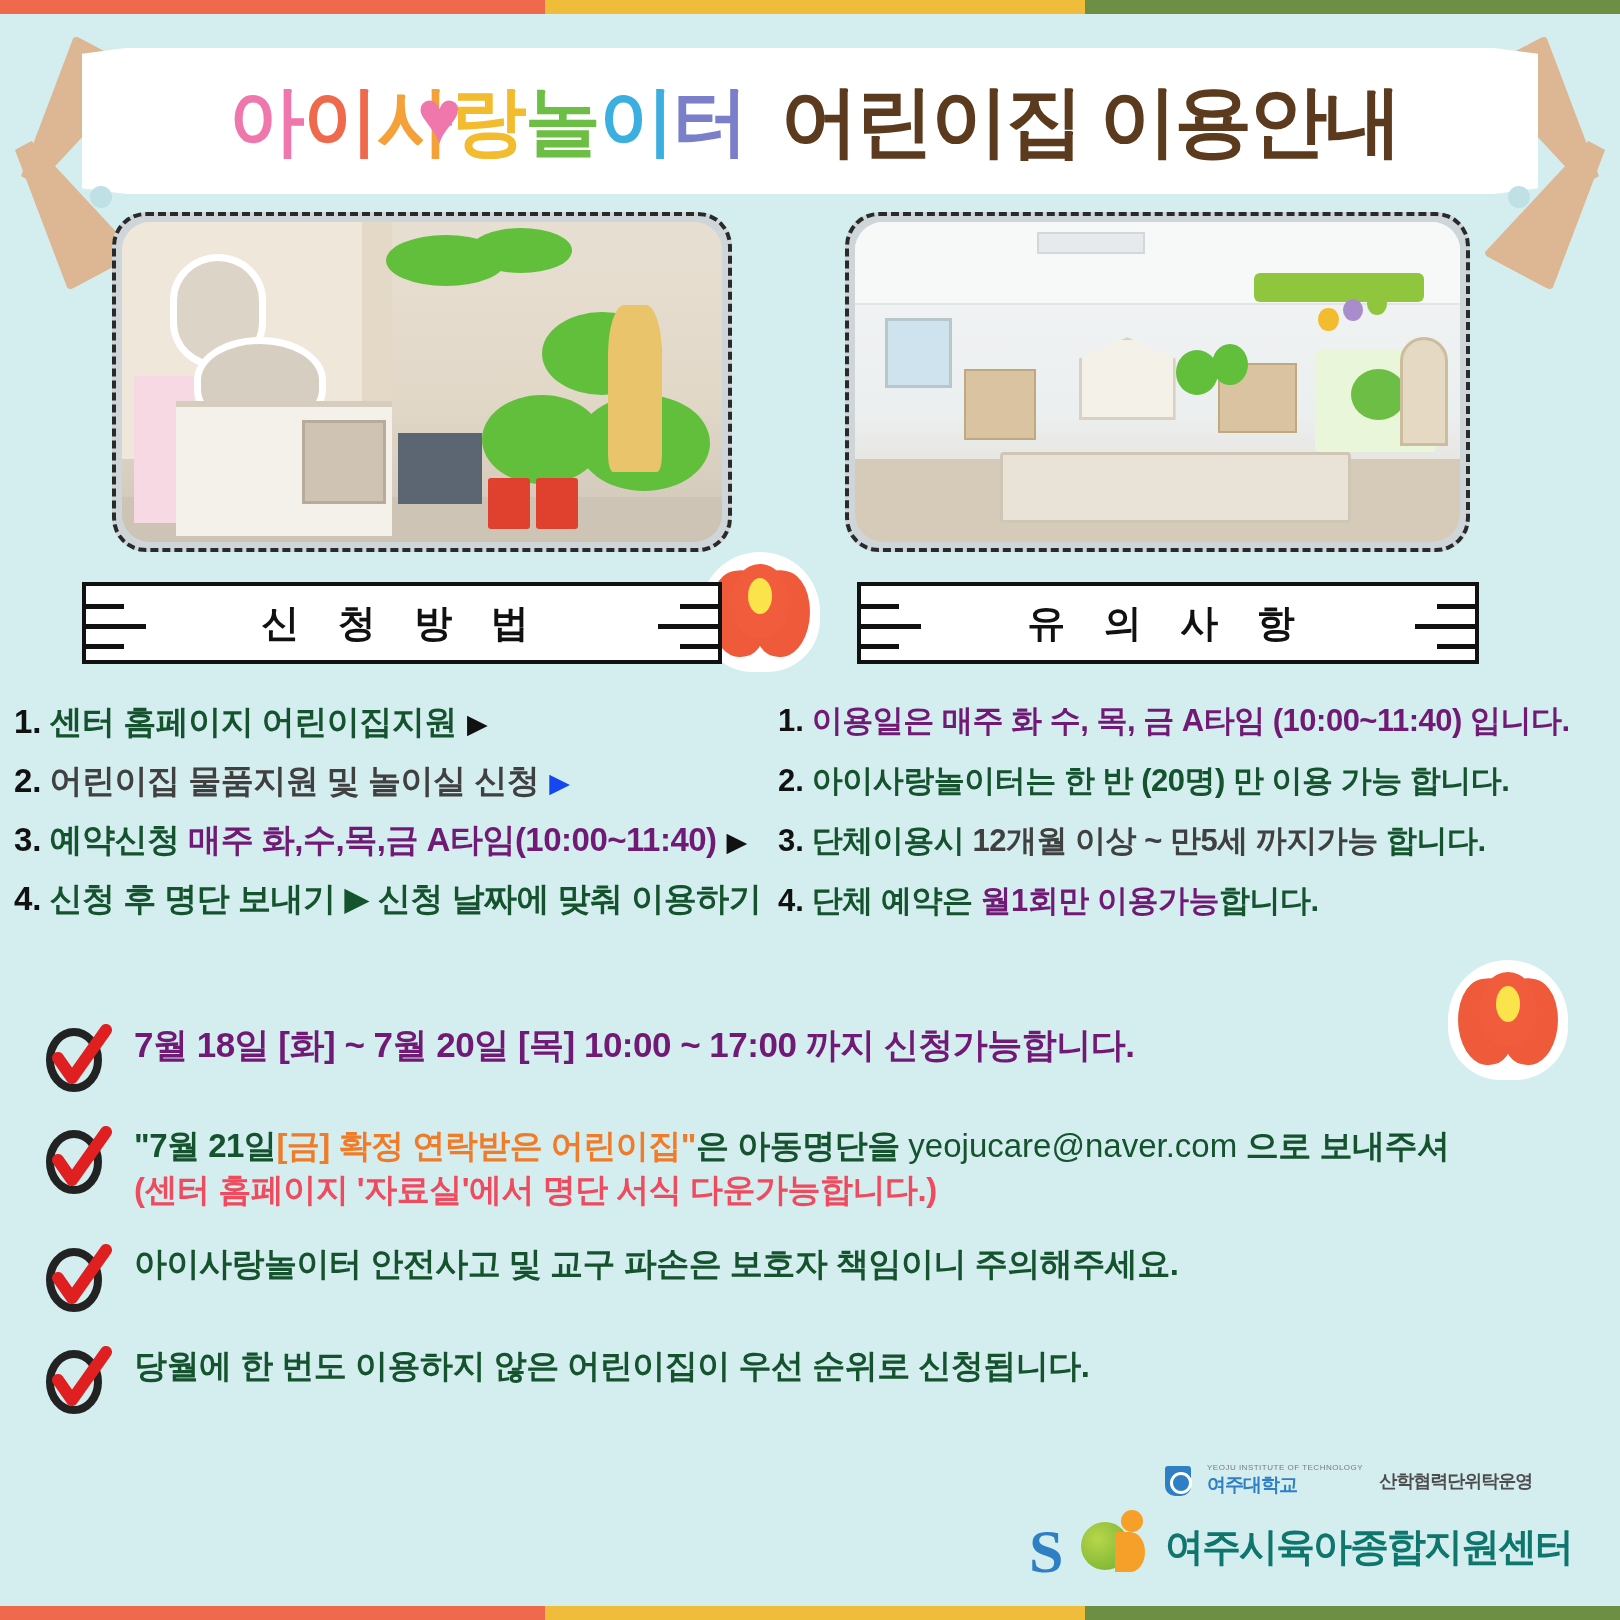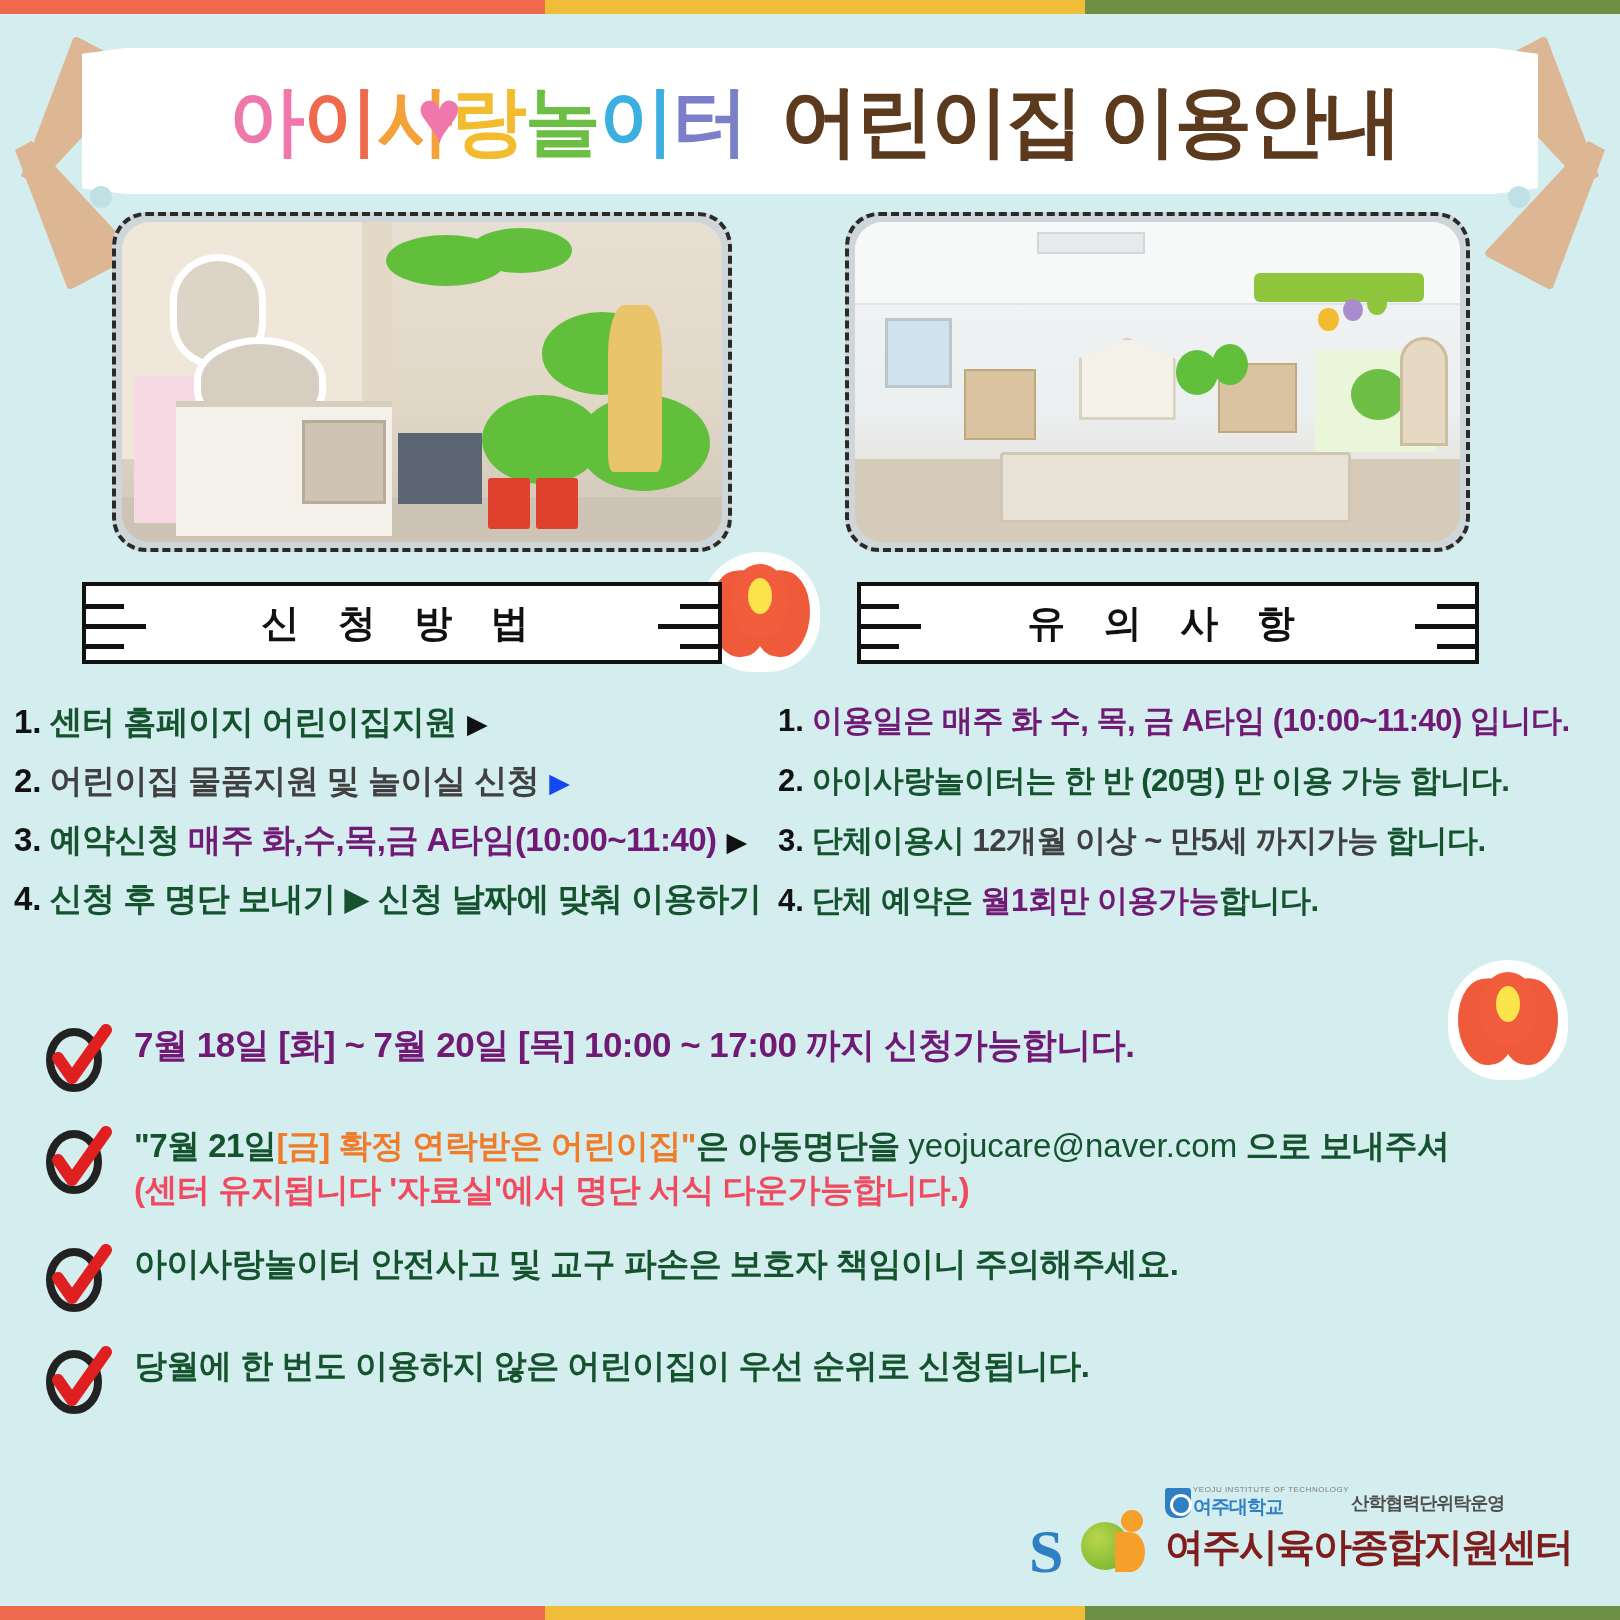--- a/index.html
+++ b/index.html
@@ -168,27 +168,27 @@
   .email { font-weight:normal; letter-spacing:0; }
 
   
   .footer { position:absolute; right:48px; bottom:46px; display:flex; align-items:flex-end; gap:16px; }
   .soi { width:120px; height:72px; position:relative; }
   .soi .s-blue { position:absolute; left:0; top:14px; font-size:62px; font-weight:bold; color:#2e7fc4; font-family:"Liberation Serif",serif; }
   .soi .o-green{ position:absolute; left:52px; top:20px; width:48px; height:48px; border-radius:50%; background:radial-gradient(circle at 35% 35%,#b8d64a,#6fae2e); }
   .soi .i-dot  { position:absolute; left:92px; top:8px; width:22px; height:22px; border-radius:50%; background:#f6a02a; }
   .soi .i-body { position:absolute; left:86px; top:30px; width:30px; height:40px; background:#f6a02a; border-radius:0 50% 50% 0; }
   .f-right { display:flex; flex-direction:column; }
-  .f-top { display:flex; align-items:center; gap:2px; margin-bottom:0; }
+  .f-top { display:flex; align-items:center; gap:16px; margin-bottom:22px; }
   .uni-badge { width:26px; height:30px; background:#2e7fc4; border-radius:3px 3px 10px 10px; position:relative; }
   .uni-badge::after { content:""; position:absolute; left:5px; top:6px; width:16px; height:16px; border:3px solid #fff; border-radius:50%; }
   .uni-name { font-size:19px; font-weight:bold; color:#2e7fc4; letter-spacing:-1px; }
   .uni-en { font-size:8px; color:#7b7b7b; letter-spacing:.5px; display:block; }
   .uni-sub { font-size:18px; font-weight:bold; color:#4d4d4d; letter-spacing:-1px; }
-  .center-name { font-size:39px; font-weight:bold; color:#7f1d1d; letter-spacing:-2px; }
+  .center-name { font-size:39px; font-weight:bold; color:#0f766e; letter-spacing:-2px; }
 </style>
 </head>
 <body>
 
 <div class="colorbar top">
   <span class="cb-red"></span>
   <span class="cb-yell"></span>
   <span class="cb-green"></span>
 </div>
 
@@ -353,21 +353,21 @@
     </div>
     <div class="check-item">
       <span class="chk">
         <svg width="78" height="72" viewBox="0 0 78 72">
           <ellipse cx="34" cy="38" rx="24" ry="28" fill="none" stroke="#222" stroke-width="8"></ellipse>
           <path d="M18 36 L32 56 L66 8" fill="none" stroke="#e02020" stroke-width="12" stroke-linecap="round" stroke-linejoin="round"></path>
         </svg>
       </span>
       <div class="chk-body">
         <div><span class="t-black">"7월 21일</span><span class="t-orange">[금]</span><span class="t-orange"> 확정 연락받은 어린이집"</span><span class="t-black">은 아동명단을 </span><span class="t-black email">yeojucare@naver.com</span><span class="t-black"> 으로 보내주셔</span></div>
-        <div><span class="t-pink">(센터 유지됩니다 '자료실'에서 명단 서식 다운가능합니다.)</span></div>
+        <div><span class="t-pink">(센터 홈페이지 '자료실'에서 명단 서식 다운가능합니다.)</span></div>
       </div>
     </div>
     <div class="check-item">
       <span class="chk">
         <svg width="78" height="72" viewBox="0 0 78 72">
           <ellipse cx="34" cy="38" rx="24" ry="28" fill="none" stroke="#222" stroke-width="8"></ellipse>
           <path d="M18 36 L32 56 L66 8" fill="none" stroke="#e02020" stroke-width="12" stroke-linecap="round" stroke-linejoin="round"></path>
         </svg>
       </span>
       <div class="chk-body">

